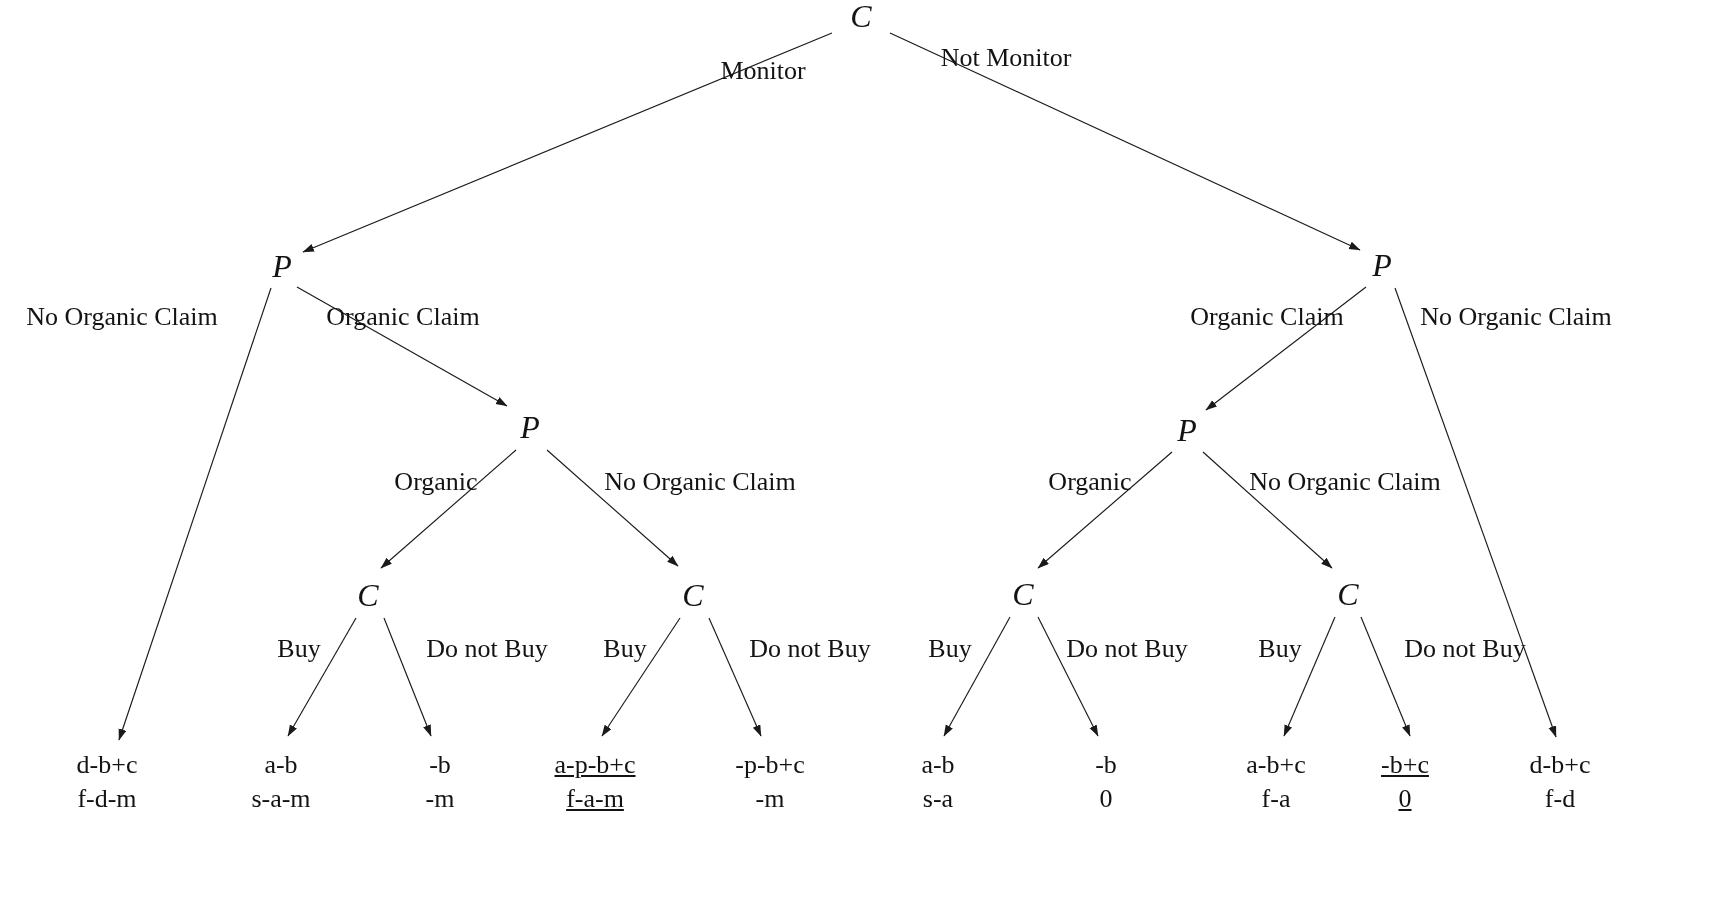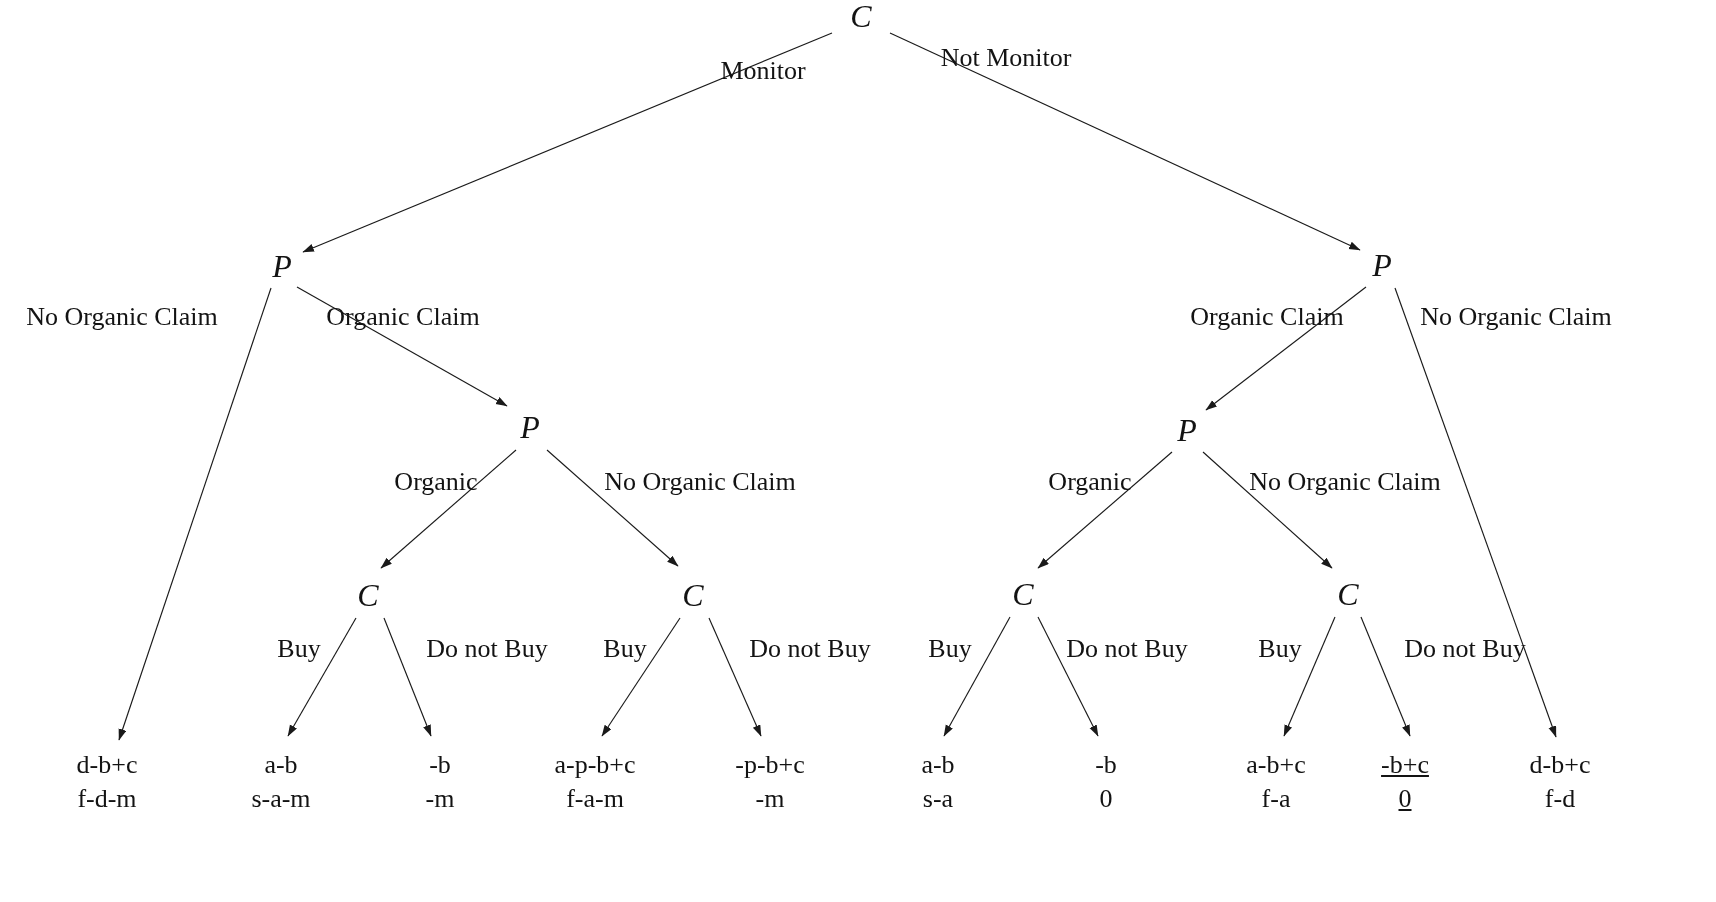--- a/index.html
+++ b/index.html
@@ -114,21 +114,21 @@
     <div>f-d-m</div>
   </div>
   <div class="leaf" style="left:281px;">
     <div>a-b</div>
     <div>s-a-m</div>
   </div>
   <div class="leaf" style="left:440px;">
     <div>-b</div>
     <div>-m</div>
   </div>
-  <div class="leaf" style="left:595px;">
+  <div class="leaf" style="left:595px;text-decoration:underline;">
     <div>a-p-b+c</div>
     <div>f-a-m</div>
   </div>
   <div class="leaf" style="left:770px;text-align:center;">
     <div>-p-b+c</div>
     <div>-m</div>
   </div>
   <div class="leaf" style="left:938px;">
     <div>a-b</div>
     <div>s-a</div>

